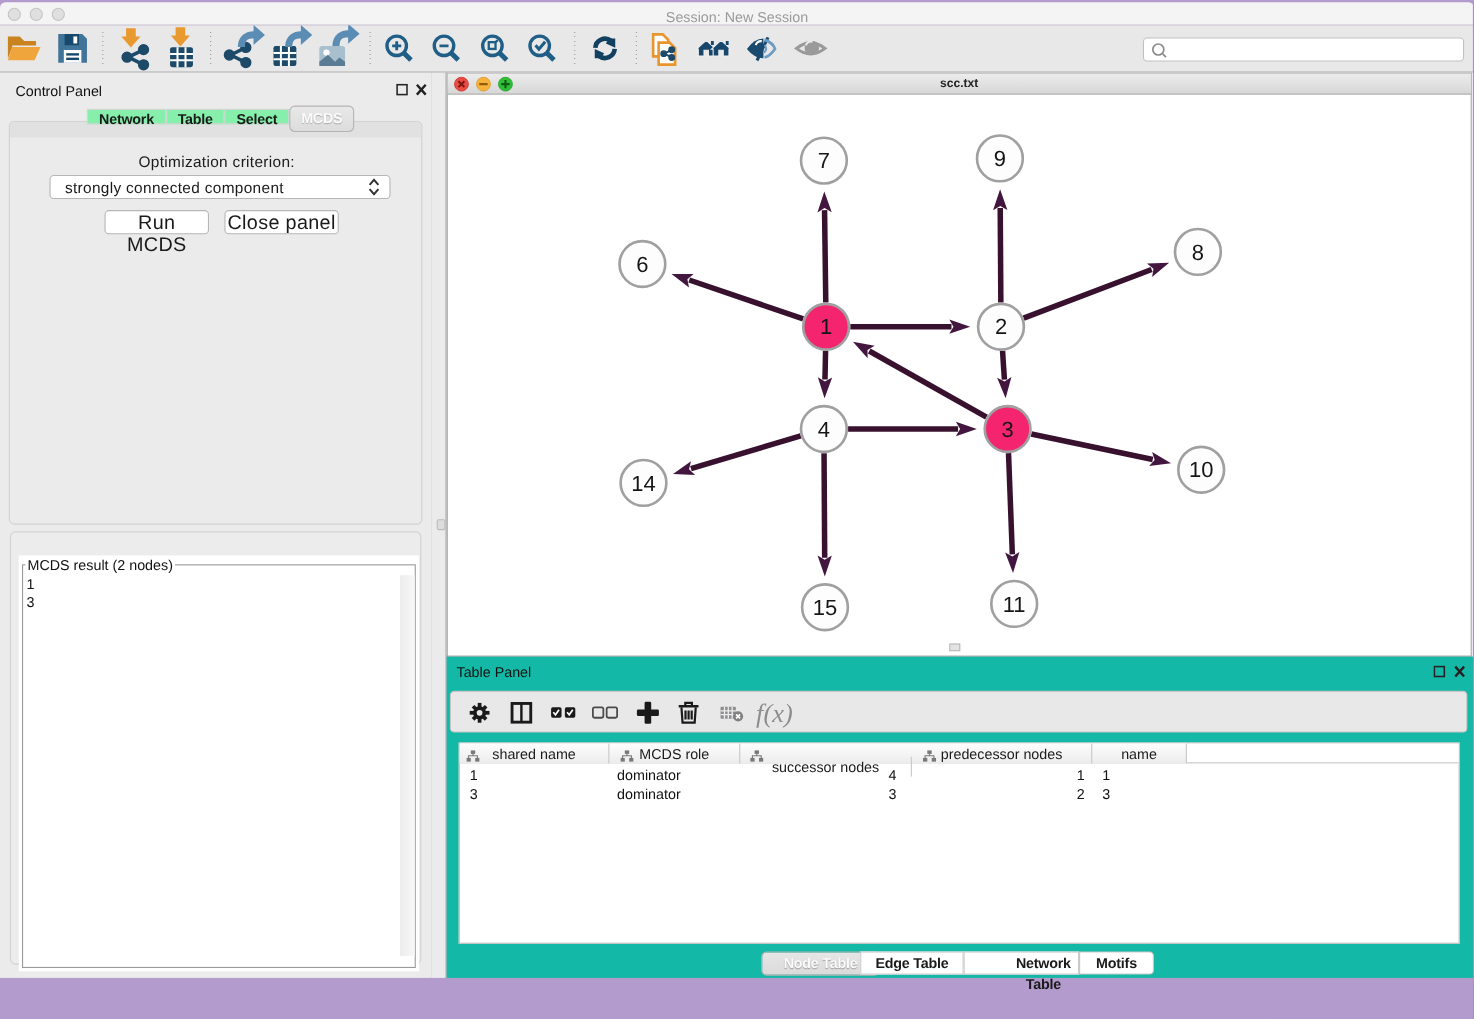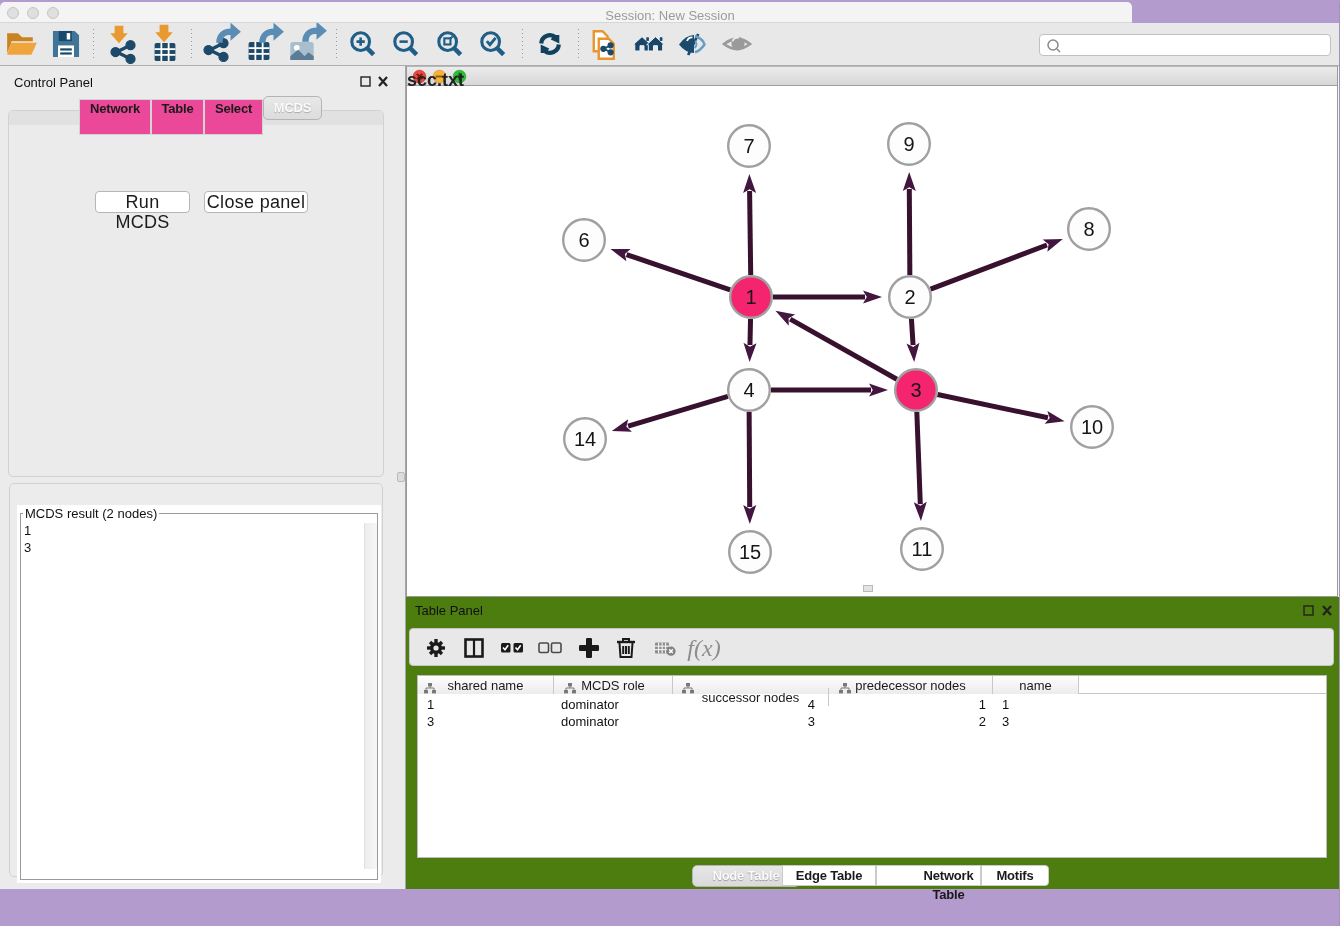--- a/index.html
+++ b/index.html
@@ -1,50 +1,50 @@
 <!DOCTYPE html>
 <html><head>
 <meta charset="utf-8">
 <style>
 * { margin:0; padding:0; box-sizing:border-box; }
 html,body { width:1340px; height:926px; overflow:hidden; background:#b49bce; font-family:"Liberation Sans",sans-serif; }
 .abs { position:absolute; }
 #app { position:absolute; left:0; top:0; width:1340px; height:926px; }
 
 #purple { left:0; top:0; width:1340px; height:3px; background:#b49bce; }
-#titlebar { left:0; top:2px; width:1132px; height:21px; background:#f5f4f5; border-top-left-radius:5px; border-top-right-radius:5px; border-bottom:1px solid #d8d7d8; }
+#titlebar { left:0; top:2px; width:1340px; height:21px; background:#f5f4f5; border-top-left-radius:5px; border-top-right-radius:5px; border-bottom:1px solid #d8d7d8; }
 .tl { position:absolute; top:4.5px; width:12px; height:12px; border-radius:50%; background:#e0dfe0; border:1px solid #c6c5c6; }
 #title-text { position:absolute; top:6px; left:0; width:1340px; text-align:center; font-size:13px; color:#9b9b9b; }
 #toolbar { left:0; top:23px; width:1340px; height:43px; background:#e9e8e9; border-bottom:1px solid #aeadae; }
 .sep { position:absolute; top:6px; height:31px; width:1px; background-image:repeating-linear-gradient(to bottom,#9a9a9a 0 1px,transparent 1px 4px); }
 #search { position:absolute; left:1039px; top:11px; width:292px; height:22px; background:#fff; border:1px solid #c2c1c2; border-radius:4px; }
 
 #cp { left:0; top:66px; width:392px; height:823px; background:#ecebec; }
 .wtitle { font-size:13px; color:#111; }
-.tab { position:absolute; background:#ec4899; border:1px solid #d4d4d4; font-size:13px; font-weight:bold; letter-spacing:-0.2px; color:#1a1a1a; text-align:center; line-height:17px; height:36px; z-index:3; }
+.tab { position:absolute; background:#86efac; border:1px solid #d4d4d4; font-size:13px; font-weight:bold; letter-spacing:-0.2px; color:#1a1a1a; text-align:center; line-height:17px; height:14px; z-index:3; }
 .tab.sel { background:linear-gradient(#e9e8e9,#dddcdd); border:1px solid #b4b4b4; border-radius:5px; color:#fbfbfb; text-shadow:0 1px 1px #aaa; }
 .panelbox { position:absolute; background:#ebebeb; border:1px solid #d2d1d2; border-radius:5px; }
 #optlabel { position:absolute; left:0; top:28px; width:376px; text-align:center; font-size:14px; color:#1a1a1a; letter-spacing:0.3px; }
 #dropdown { position:absolute; left:36px; top:48px; width:310px; height:22px; background:#fff; border:1px solid #b7b6b7; border-radius:4px; font-size:14px; color:#1a1a1a; line-height:20px; padding-left:13px; letter-spacing:0.3px; }
 .btn { position:absolute; height:22px; background:#fff; border:1px solid #b7b6b7; border-radius:4px; font-size:18px; color:#1a1a1a; text-align:center; line-height:20px; letter-spacing:0.3px; }
 #mcdsbox { position:absolute; left:7px; top:9px; width:364px; height:378px; background:#fff;margin-top:12px; }
 #fieldset { position:absolute; left:3px; top:8px; width:358px; height:367px; border:1px solid #9b9a9b; }
 #legend { position:absolute; left:6px; top:1px; background:#fff; font-size:13px; color:#111; padding:0 2px; }
 #scrolltrack { position:absolute; right:4px; top:18px; width:13px; height:346px; background:linear-gradient(to right,#eeedee,#f8f7f8); border-left:1px solid #e2e1e2; }
 
 #vsplit { left:392px; top:66px; width:14px; height:823px; background:#ecebec; border-right:1px solid #a7a6a7; }
 #vhandle { position:absolute; left:5px; top:406px; width:8px; height:10px; background:#dddcdd; border:1px solid #bcbbbc; border-radius:2px; }
 
 #netwin { left:406px; top:66px; width:932px; height:531px; background:#fff; border:1px solid #9a999a; border-top:none; }
 #nettitle { position:absolute; left:0; top:0; width:930px; height:20px; background:linear-gradient(#ececec,#d8d7d8); border-top:1px solid #b8b7b8; border-bottom:1px solid #9f9e9f; }
-#nettitle .t { position:absolute; width:100%; top:3px; font-size:18px; color:#222; font-weight:bold; }
+#nettitle .t { position:absolute; width:100%; text-align:center; top:3px; font-size:11px; color:#222; font-weight:bold; }
 #netsvg { position:absolute; left:0; top:21px; }
 #hgrip { position:absolute; left:456px; top:519px; width:10px; height:7px; background:#e4e3e4; border:1px solid #bbbabb; }
 
-#tp { left:406px; top:597px; width:934px; height:292px; background:#4d7c0f; }
+#tp { left:406px; top:597px; width:934px; height:292px; background:#14b8a6; }
 #tp-toolbar { position:absolute; left:3px; top:31px; width:925px; height:38px; background:#e9e8e9; border:1px solid #c6c5c6; border-radius:4px; }
 #tbl { position:absolute; left:11px; top:78px; width:910px; height:183px; background:#fff; border:1px solid #bdbcbd;text-decoration:underline; }
 #thead { position:absolute; left:0; top:0; width:908px; height:18px; background:#fff; border-bottom:1px solid #c6c5c6; }
 .th { position:absolute; top:0; height:18px; border-right:1px solid #c9c8c9; font-size:13px; color:#1a1a1a; text-align:center; line-height:19px; }
 .treeicon { position:absolute; top:4px; width:12px; height:11px; }
 .cell { position:absolute; font-size:13px; color:#111; }
 .btab { position:absolute; top:0; background:#fff; border:1px solid #cccbcc; font-size:13px; font-weight:bold; letter-spacing:-0.2px; color:#1a1a1a; text-align:center; height:21px; line-height:19px; }
 .btab.sel { background:linear-gradient(#e7e6e7,#dbdadb); border:1px solid #b4b4b4; border-radius:5px; color:#fafafa; text-shadow:0 1px 1px #999; }
 
 #status { left:0; top:889px; width:1340px; height:37px; background:#eeedee; border-top:1px solid #b1b0b1; }
@@ -256,20 +256,27 @@
     <svg style="position:absolute;left:360px;top:9px;" width="30" height="14">
       <rect x="1" y="2" width="9" height="9" fill="none" stroke="#222" stroke-width="1.4"></rect>
       <path d="M19 2 L27 11 M27 2 L19 11" stroke="#222" stroke-width="2.2"></path>
     </svg>
     <div class="tab" style="left:79px;top:33px;width:72px;">Network</div>
     <div class="tab" style="left:151px;top:33px;width:53px;">Table</div>
     <div class="tab" style="left:204px;top:33px;width:59px;">Select</div>
     <div class="tab sel" style="left:263px;top:30px;width:59px;height:24px;line-height:22px;">MCDS</div>
     <div class="panelbox" style="left:8px;top:44px;width:376px;height:367px;">
       <div style="position:absolute;left:0;top:0;width:374px;height:14px;background:#e2e1e2;border-radius:5px 5px 0 0;"></div>
+      <div id="optlabel">Optimization criterion:</div>
+      <div id="dropdown">strongly connected component
+        <svg width="12" height="16" style="position:absolute;right:8px;top:2px;">
+          <path d="M2 6 L6 1.5 L10 6" fill="none" stroke="#333" stroke-width="1.8"></path>
+          <path d="M2 10 L6 14.5 L10 10" fill="none" stroke="#333" stroke-width="1.8"></path>
+        </svg>
+      </div>
       <div class="btn" style="left:86px;top:80px;width:95px;">Run MCDS</div>
       <div class="btn" style="left:195px;top:80px;width:104px;">Close panel</div>
     </div>
     <div class="panelbox" style="left:9px;top:417px;width:374px;height:394px;background:#ececec;">
       <div id="mcdsbox">
         <div id="fieldset"></div>
         <div id="legend">MCDS result (2 nodes)</div>
         <div style="position:absolute;left:7px;top:17px;font-size:13px;color:#111;line-height:17px;">1<br>3</div>
         <div id="scrolltrack"></div>
       </div>

